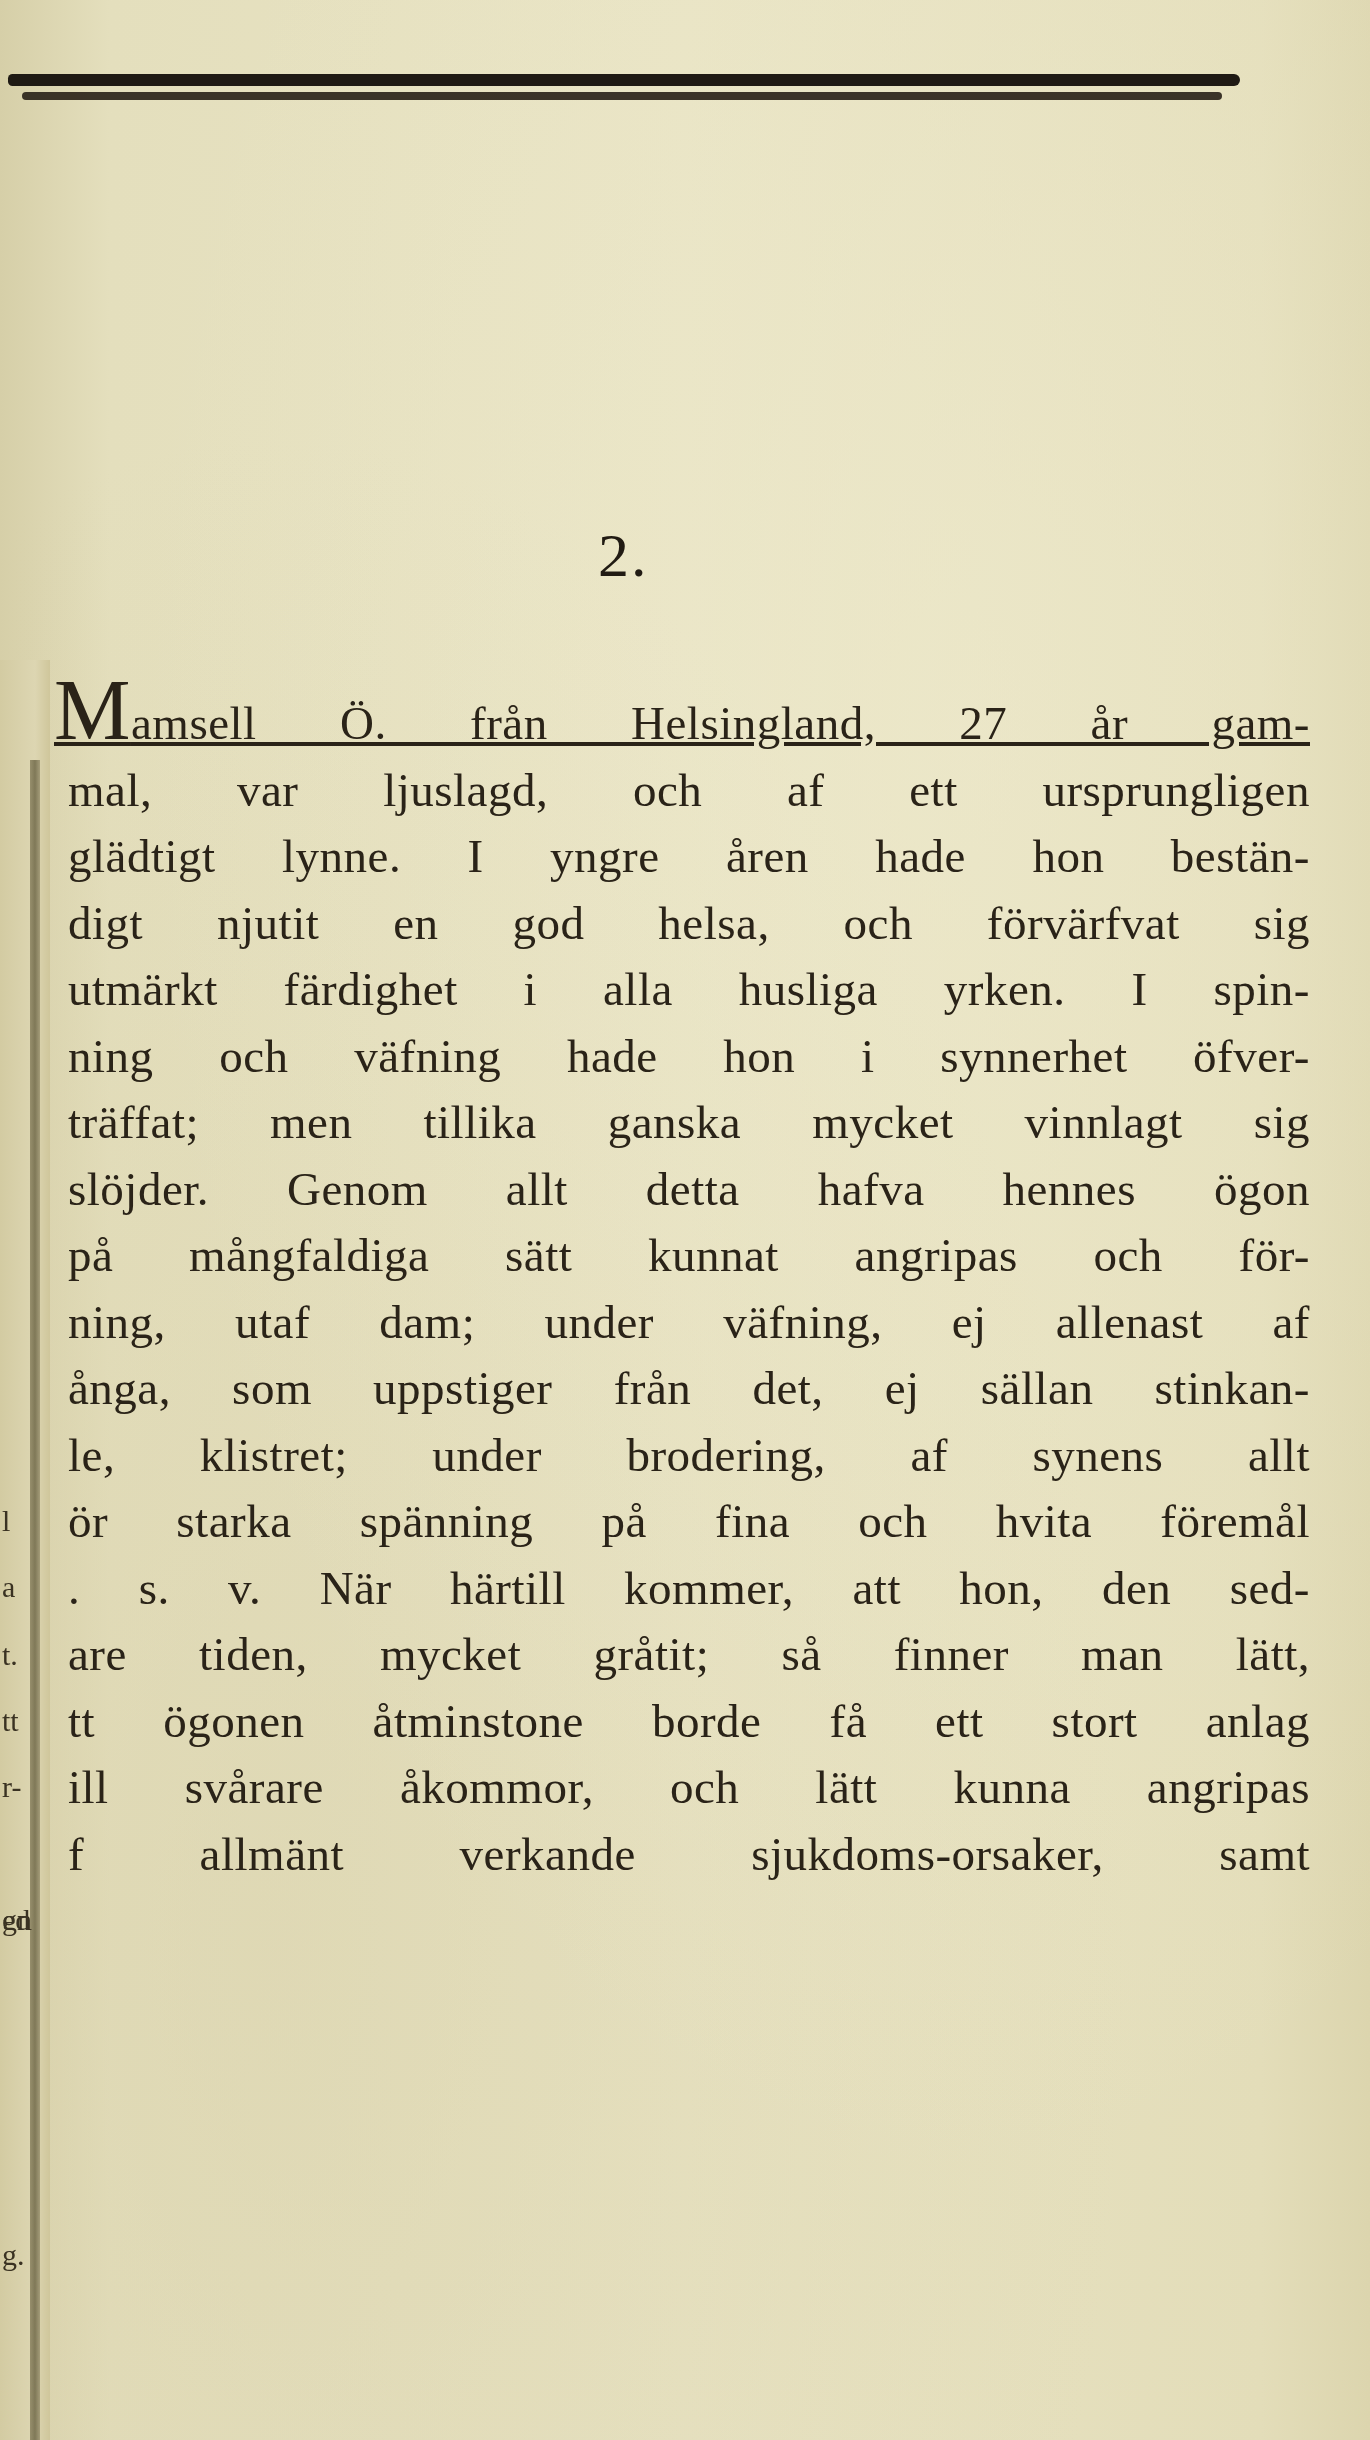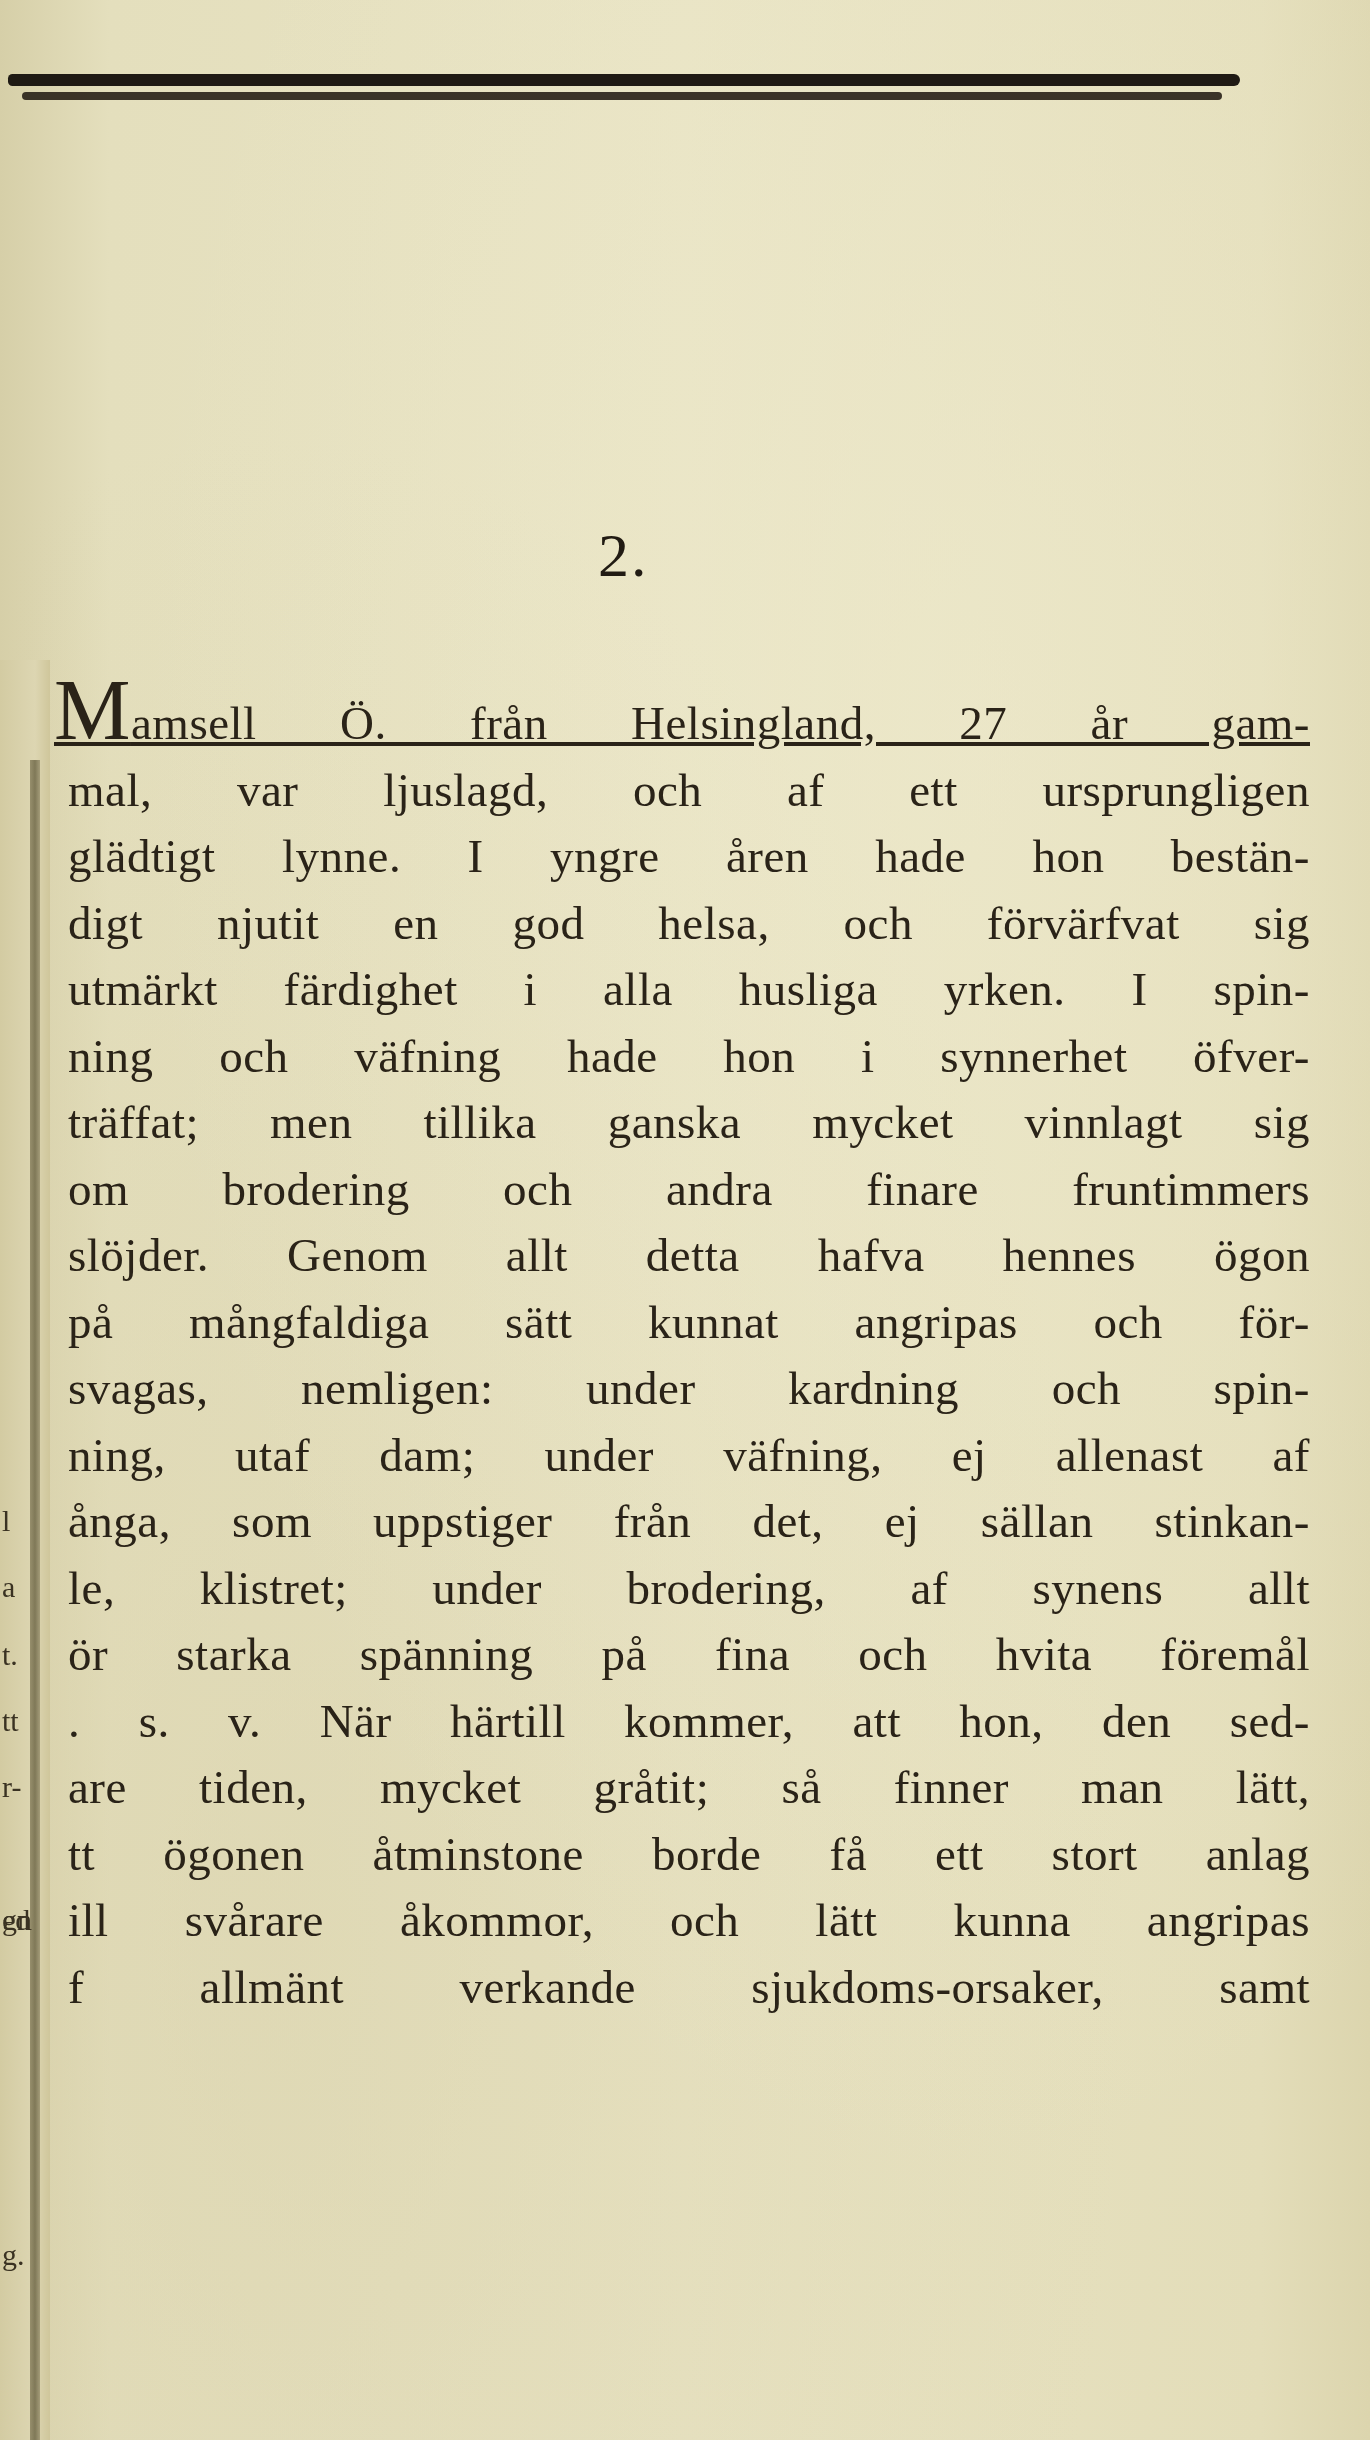--- a/index.html
+++ b/index.html
@@ -141,24 +141,22 @@
 <div class="section-number">2.</div>
 
 <div class="text-block">
   <div class="line first ln-0"><span class="dropcap">M</span><span>amsell Ö. från Helsingland, 27 år gam-</span></div>
   <div class="line ln">mal, var ljuslagd, och af ett ursprungligen</div>
   <div class="line ln">glädtigt lynne. I yngre åren hade hon bestän-</div>
   <div class="line ln">digt njutit en god helsa, och förvärfvat sig</div>
   <div class="line ln">utmärkt färdighet i alla husliga yrken. I spin-</div>
   <div class="line ln">ning och väfning hade hon i synnerhet öfver-</div>
   <div class="line ln">träffat; men tillika ganska mycket vinnlagt sig</div>
-  <div class="line ln">om brodering och andra finare fruntimmers</div>
   <div class="line ln">slöjder. Genom allt detta hafva hennes ögon</div>
   <div class="line ln">på mångfaldiga sätt kunnat angripas och för-</div>
-  <div class="line ln">svagas, nemligen: under kardning och spin-</div>
   <div class="line ln">ning, utaf dam; under väfning, ej allenast af</div>
   <div class="line ln">ånga, som uppstiger från det, ej sällan stinkan-</div>
   <div class="line ln">le, klistret; under brodering, af synens allt</div>
   <div class="line ln">ör starka spänning på fina och hvita föremål</div>
   <div class="line ln">. s. v. När härtill kommer, att hon, den sed-</div>
   <div class="line ln">are tiden, mycket gråtit; så finner man lätt,</div>
   <div class="line ln">tt ögonen åtminstone borde få ett stort anlag</div>
   <div class="line ln">ill svårare åkommor, och lätt kunna angripas</div>
   <div class="line ln">f allmänt verkande sjukdoms-orsaker, samt</div>
 </div>

